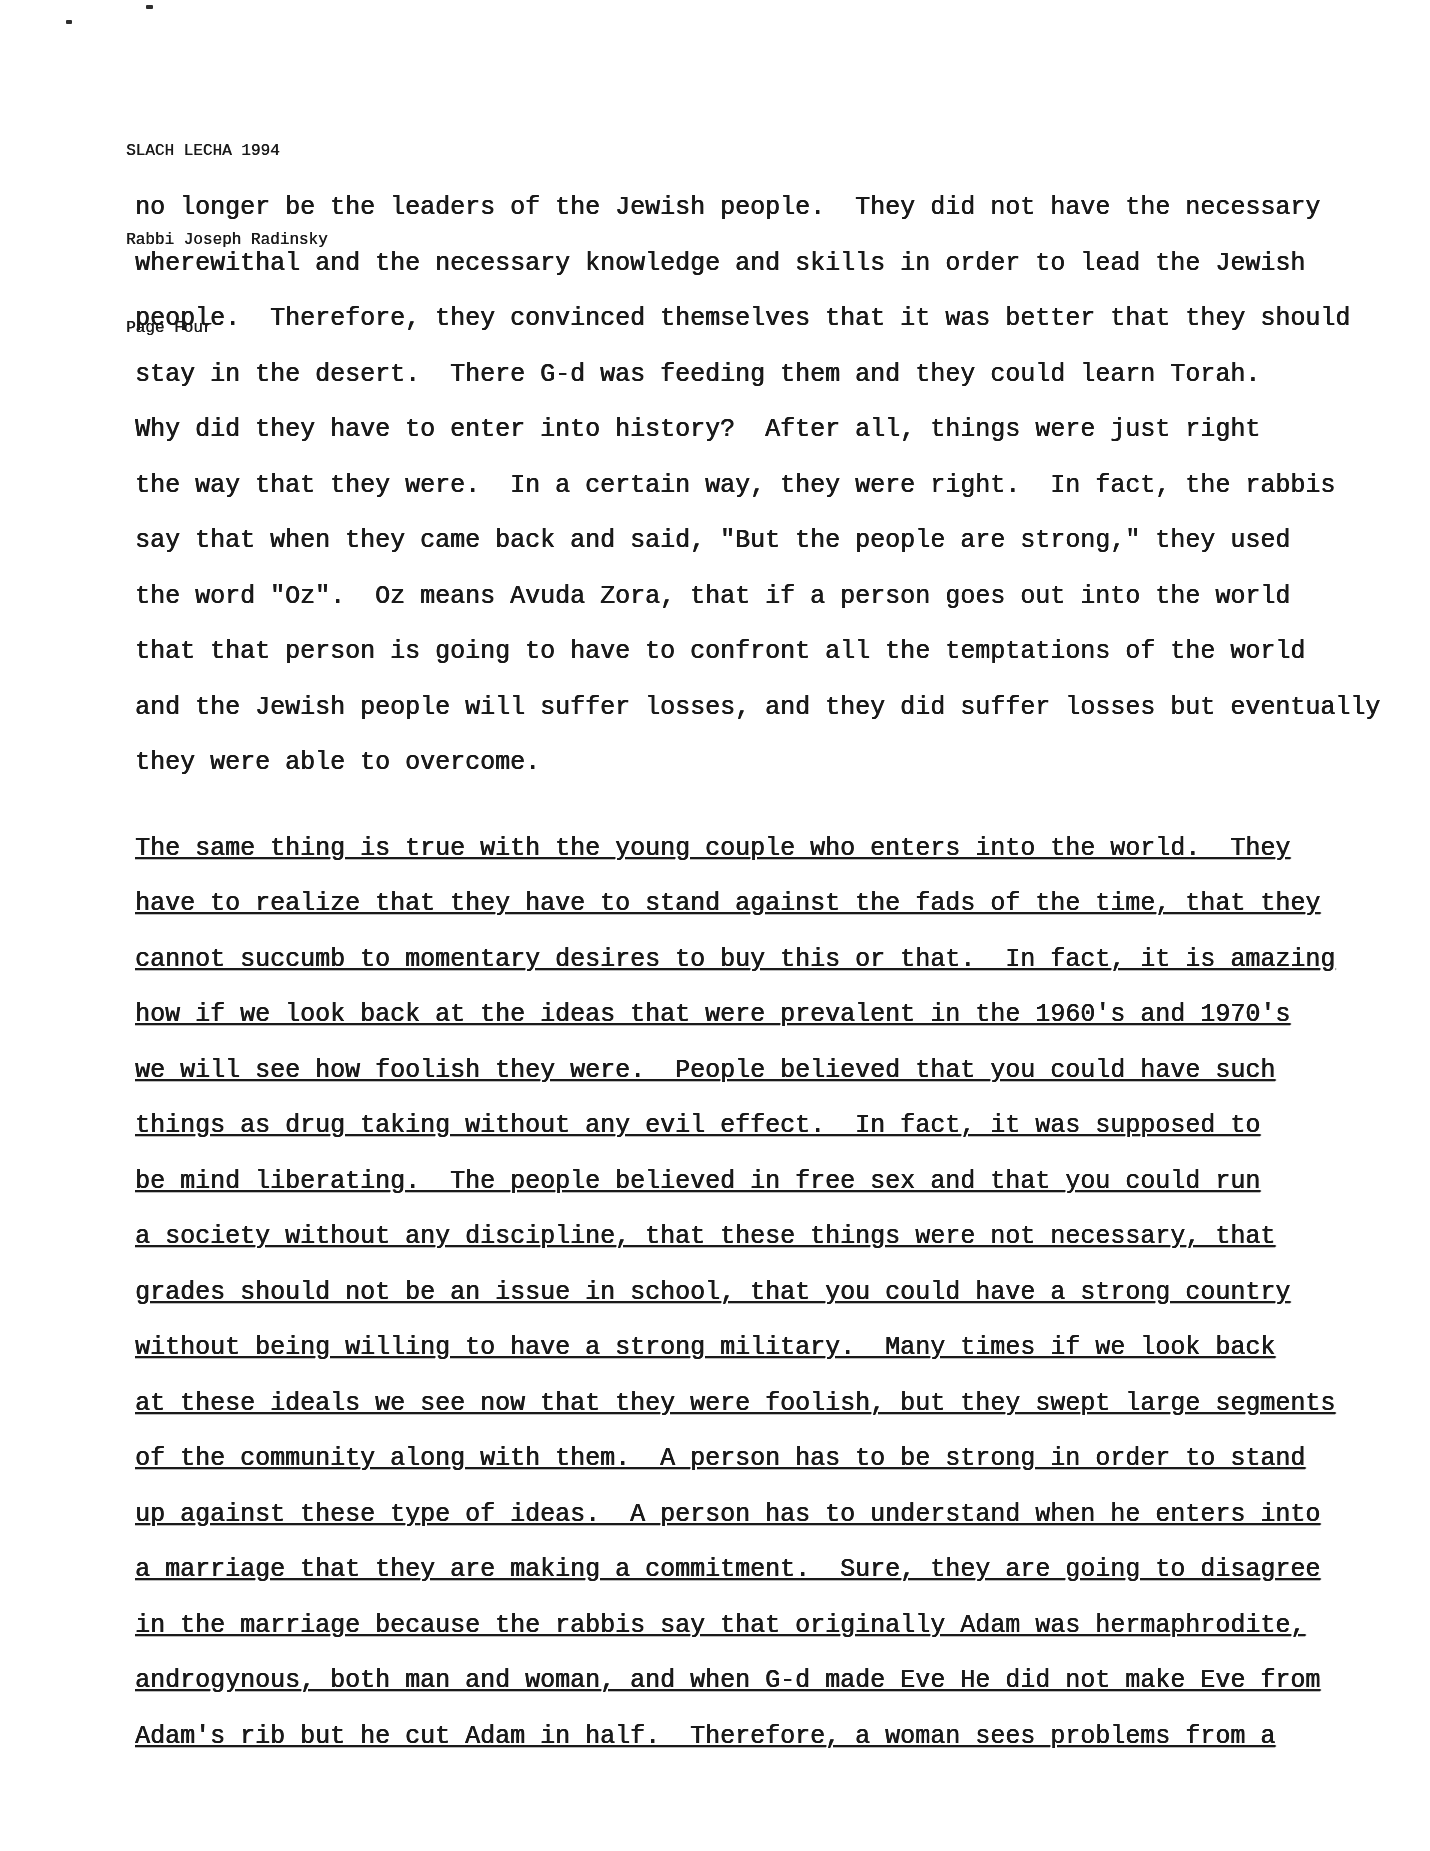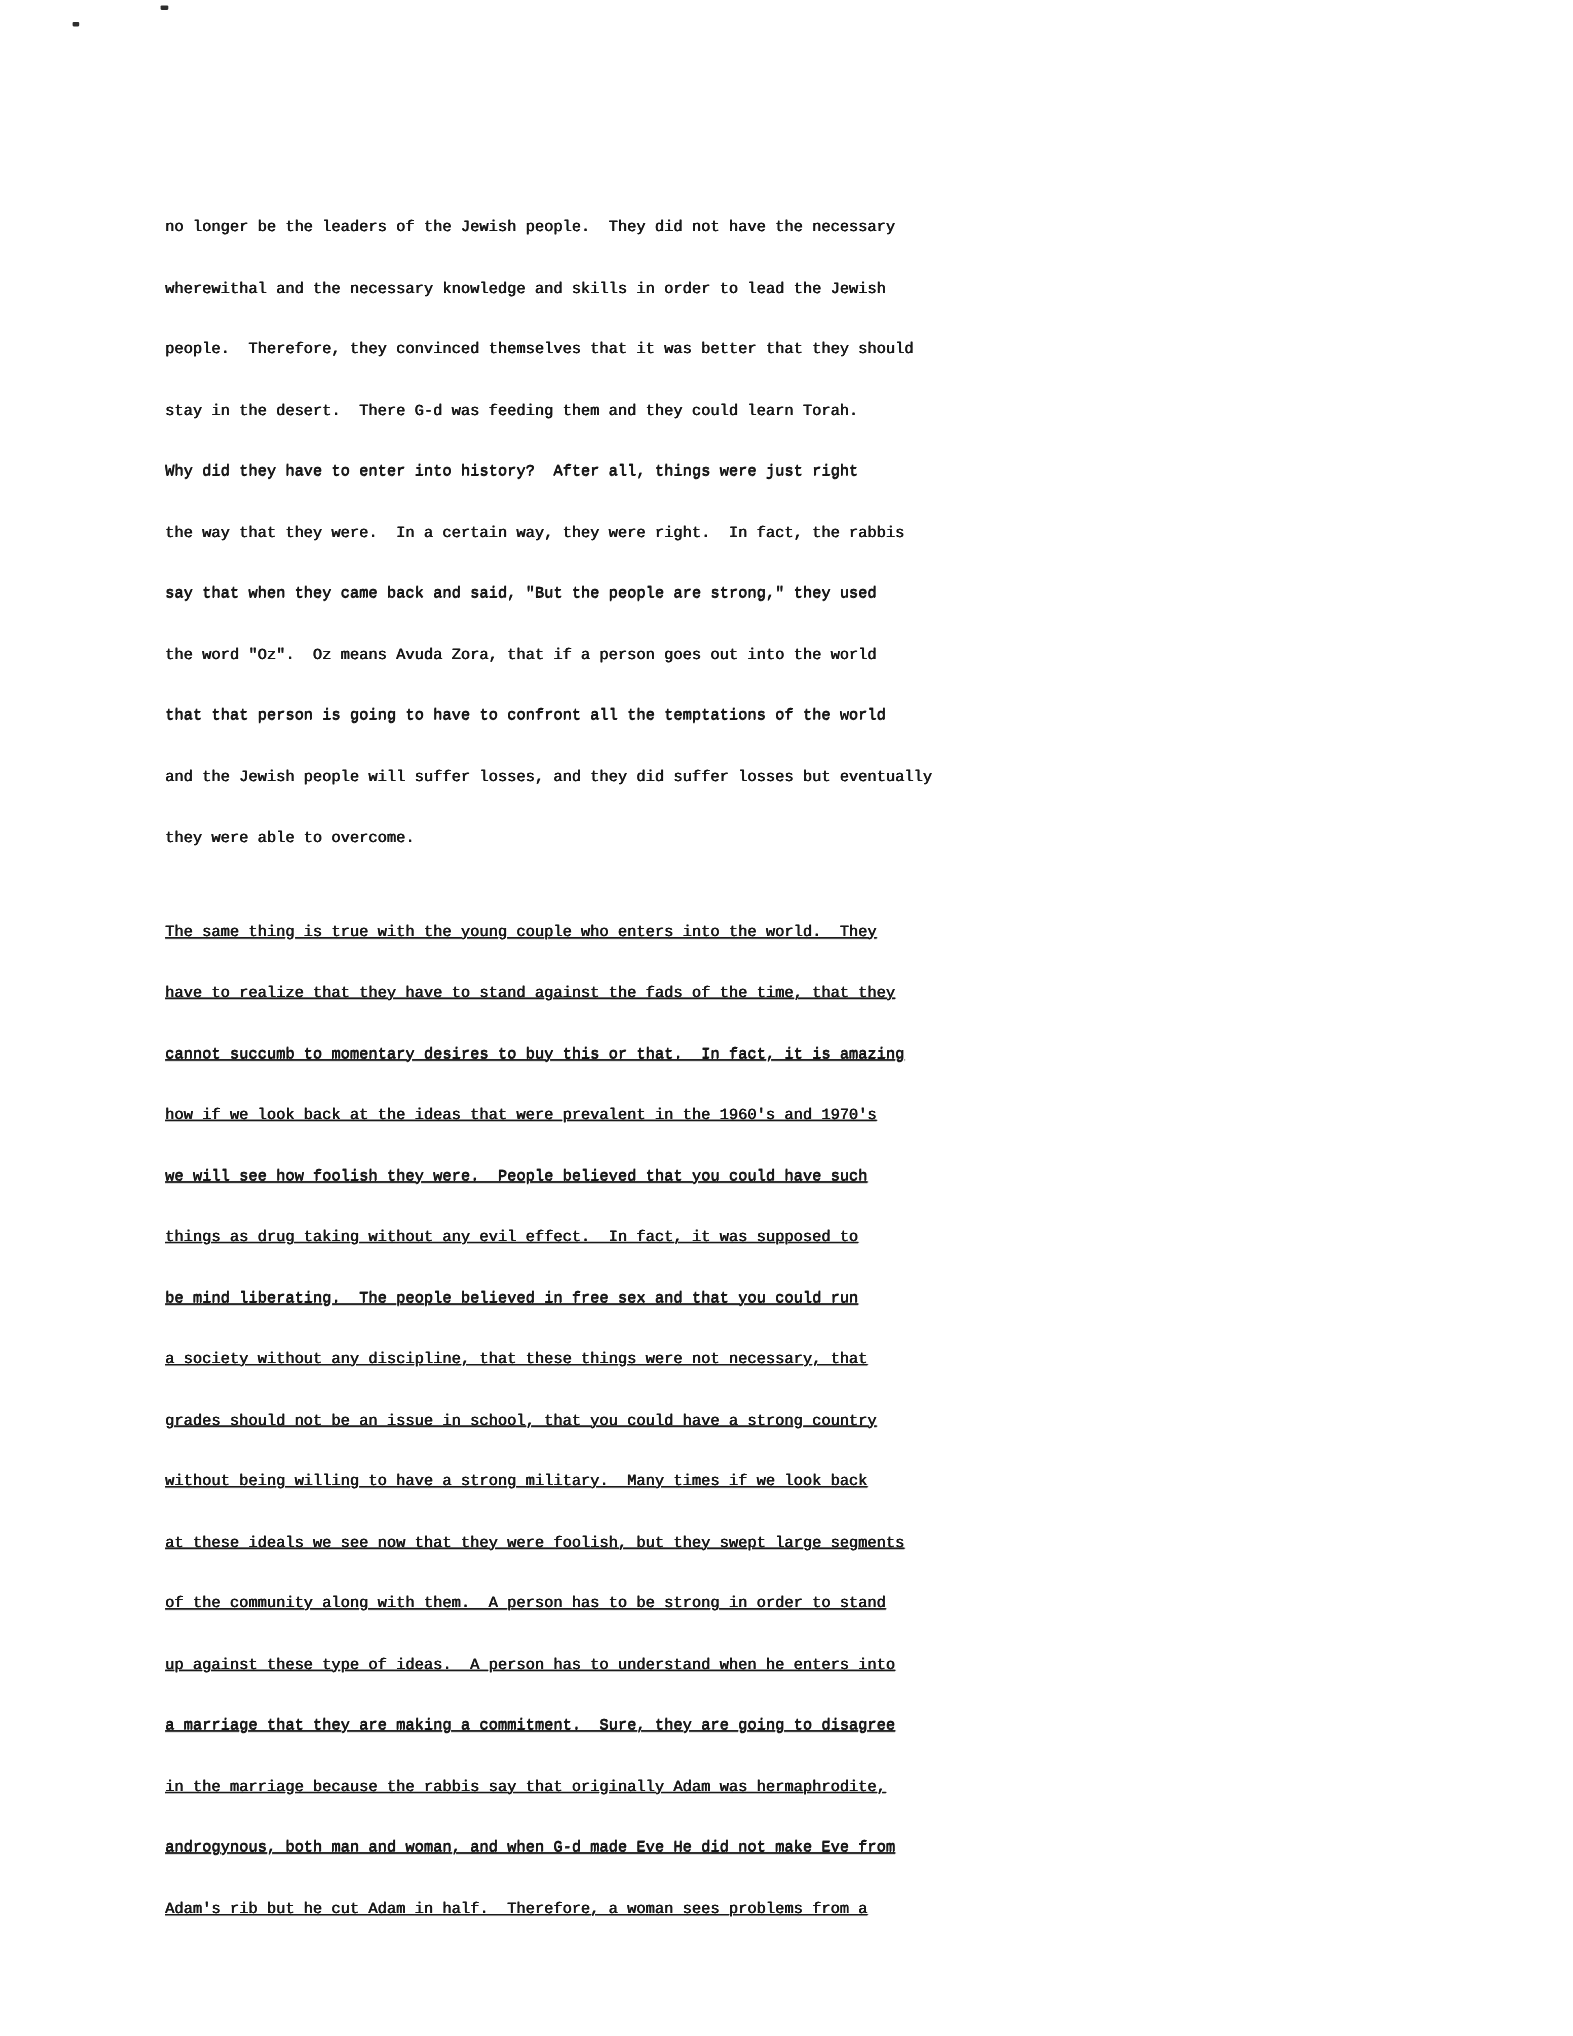--- a/index.html
+++ b/index.html
@@ -29,37 +29,42 @@
     position: absolute;
     left: 126px;
     top: 78px;
     font-size: 16px;
     line-height: 29.5px;
     white-space: pre;
     text-shadow: 0.4px 0 0 currentColor;
   }
   .doc-body {
     position: absolute;
-    left: 150px;
+    left: 135px;
     top: 180px;
-    font-size: 14px;
+    font-size: 25px;
     line-height: 55.5px;
     white-space: pre;
     text-shadow: 0.45px 0 0 currentColor, 0 0.3px 0 currentColor;
   }
   .paragraph + .paragraph {
     margin-top: 30px;
     text-decoration: underline;
   }
   .line {
     white-space: pre;
   }
 </style>
 </head>
 <body>
 
 <div class="page">
   <span class="artifact a1"></span>
   <span class="artifact a2"></span>
 
+  <header class="doc-header">
+    <div class="line">SLACH LECHA 1994</div>
+    <div class="line">Rabbi Joseph Radinsky</div>
+    <div class="line">Page Four</div>
+  </header>
 
   <main class="doc-body" id="doc-body"><div class="paragraph"><div class="line">no longer be the leaders of the Jewish people.  They did not have the necessary</div><div class="line">wherewithal and the necessary knowledge and skills in order to lead the Jewish</div><div class="line">people.  Therefore, they convinced themselves that it was better that they should</div><div class="line">stay in the desert.  There G-d was feeding them and they could learn Torah.</div><div class="line">Why did they have to enter into history?  After all, things were just right</div><div class="line">the way that they were.  In a certain way, they were right.  In fact, the rabbis</div><div class="line">say that when they came back and said, "But the people are strong," they used</div><div class="line">the word "Oz".  Oz means Avuda Zora, that if a person goes out into the world</div><div class="line">that that person is going to have to confront all the temptations of the world</div><div class="line">and the Jewish people will suffer losses, and they did suffer losses but eventually</div><div class="line">they were able to overcome.</div></div><div class="paragraph"><div class="line">The same thing is true with the young couple who enters into the world.  They</div><div class="line">have to realize that they have to stand against the fads of the time, that they</div><div class="line">cannot succumb to momentary desires to buy this or that.  In fact, it is amazing</div><div class="line">how if we look back at the ideas that were prevalent in the 1960's and 1970's</div><div class="line">we will see how foolish they were.  People believed that you could have such</div><div class="line">things as drug taking without any evil effect.  In fact, it was supposed to</div><div class="line">be mind liberating.  The people believed in free sex and that you could run</div><div class="line">a society without any discipline, that these things were not necessary, that</div><div class="line">grades should not be an issue in school, that you could have a strong country</div><div class="line">without being willing to have a strong military.  Many times if we look back</div><div class="line">at these ideals we see now that they were foolish, but they swept large segments</div><div class="line">of the community along with them.  A person has to be strong in order to stand</div><div class="line">up against these type of ideas.  A person has to understand when he enters into</div><div class="line">a marriage that they are making a commitment.  Sure, they are going to disagree</div><div class="line">in the marriage because the rabbis say that originally Adam was hermaphrodite,</div><div class="line">androgynous, both man and woman, and when G-d made Eve He did not make Eve from</div><div class="line">Adam's rib but he cut Adam in half.  Therefore, a woman sees problems from a</div></div></main>
 </div>
 
 </body></html>

